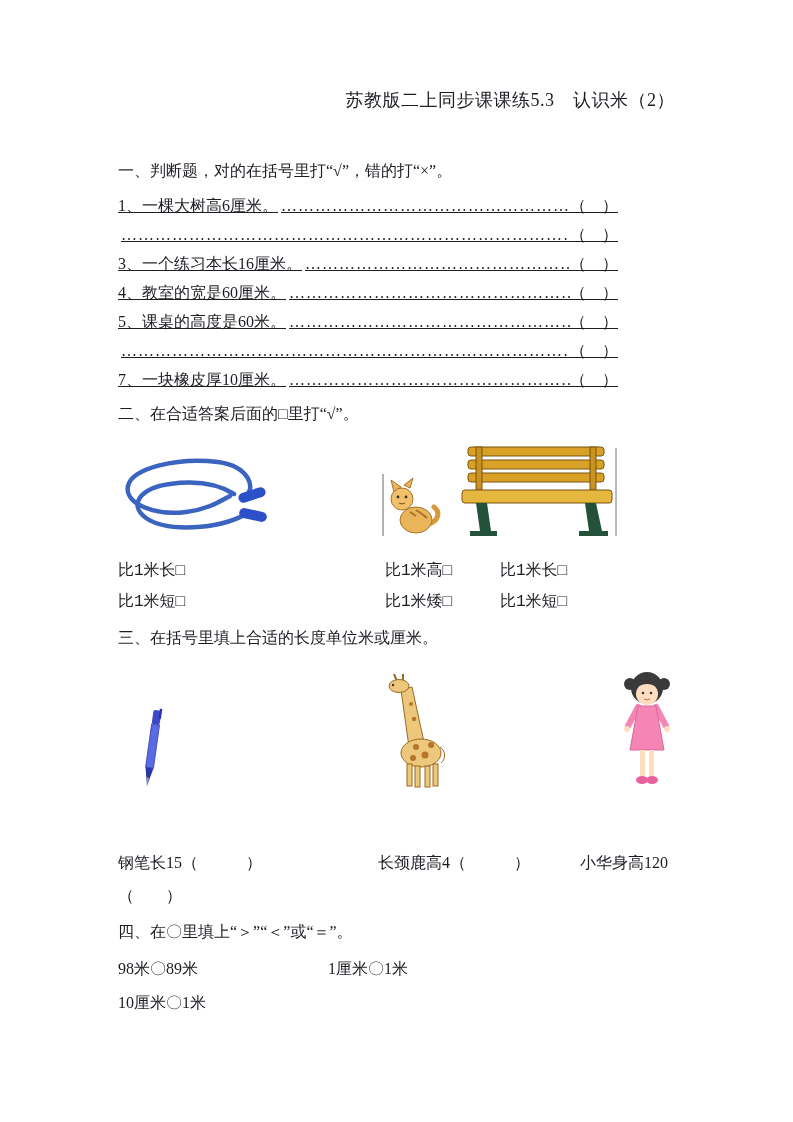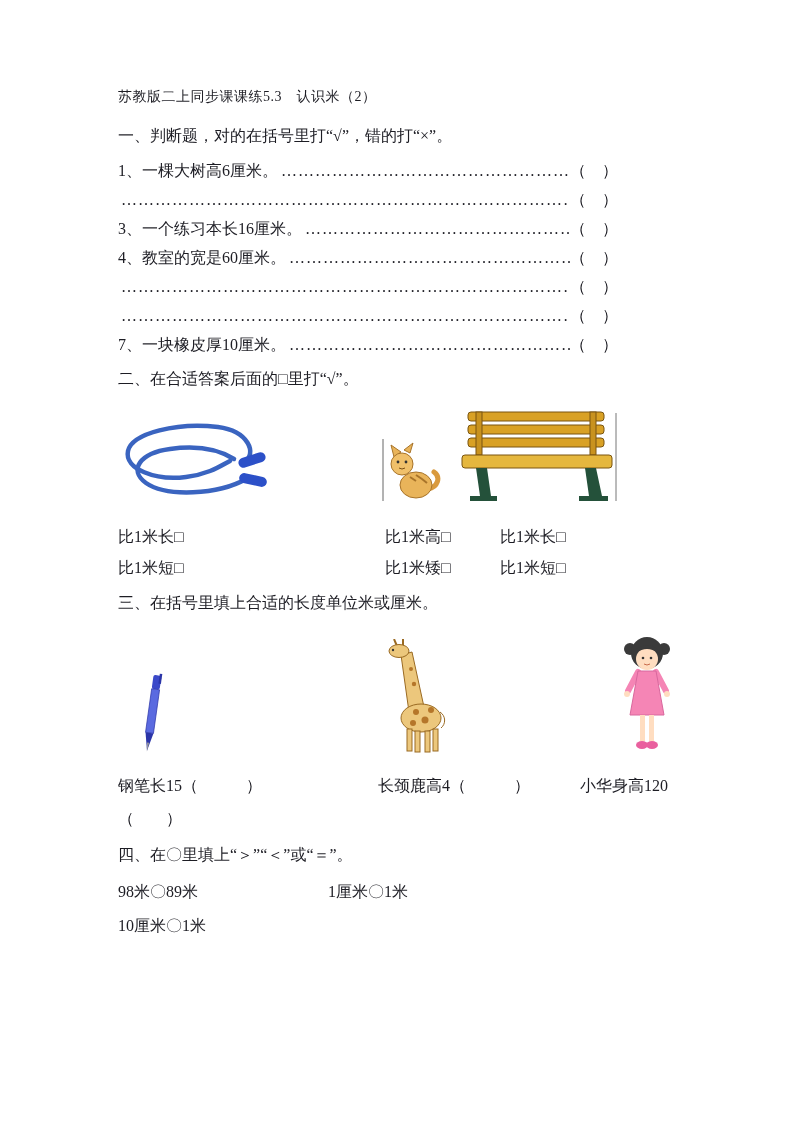--- a/index.html
+++ b/index.html
@@ -2,39 +2,39 @@
 <html><head>
 <meta charset="utf-8">
 <style>
   html,body{margin:0;padding:0;background:#ffffff;}
   body{
     width:793px;height:1122px;overflow:hidden;
     font-family:"Liberation Serif","DejaVu Serif",serif;
     color:#1d1d24;font-size:16px;
   }
   .page{box-sizing:border-box;width:793px;height:1122px;padding:88px 118px 0 118px;}
-  .doc-title{text-align:left;font-size:14px;letter-spacing:.5px;margin-bottom:18px;}
+  .doc-title{text-align:right;font-size:18px;letter-spacing:.5px;margin-bottom:47px;}
   .sec-heading{font-weight:normal;line-height:24px;margin:8px 0 8px 0;}
   
-  .q-line{display:flex;align-items:flex-end;width:500px;line-height:29px;}
+  .q-line{display:flex;align-items:flex-end;width:500px;line-height:29px;text-decoration:underline;}
   .q-text{white-space:nowrap;}
   .leader{flex:1;overflow:hidden;white-space:nowrap;letter-spacing:1px;padding:0 3px;}
   .bracket{white-space:nowrap;}
   
   .img-row{display:flex;align-items:flex-end;height:102px;margin:14px 0 4px 0;}
   .img-rope{margin-left:0;}
   .img-cat{margin-left:112px;}
   .img-bench{margin-left:14px;}
-  .opt-grid{display:grid;grid-template-columns:267px 115px 1fr;line-height:31px;margin-top:14px;}
+  .opt-grid{display:grid;grid-template-columns:267px 115px 1fr;line-height:31px;margin-top:14px;font-family:Liberation Mono, monospace;}
   
   .img-row3{position:relative;height:138px;margin-top:16px;}
   .img-pen{position:absolute;left:22px;top:42px;}
   .img-giraffe{position:absolute;left:265px;top:8px;}
   .img-girl{position:absolute;left:500px;top:4px;}
-  .ans-row{display:grid;grid-template-columns:260px 202px 1fr;line-height:33px;}
+  .ans-row{display:grid;grid-template-columns:260px 202px 1fr;margin-top:42px;line-height:33px;}
   .ans-cont{line-height:33px;}
   
   .cmp-grid{display:grid;grid-template-columns:210px 1fr;line-height:33.5px;}
   .nowrap{white-space:nowrap;}
 </style>
 </head>
 <body>
 
 <div class="page">
 
@@ -55,20 +55,21 @@
     <span class="q-text">3、一个练习本长16厘米。</span>
     <span class="leader">……………………………………………………………………………………………………………………</span>
     <span class="bracket">（　）</span>
   </div>
   <div class="q-line">
     <span class="q-text">4、教室的宽是60厘米。</span>
     <span class="leader">……………………………………………………………………………………………………………………</span>
     <span class="bracket">（　）</span>
   </div>
   <div class="q-line">
+    <span class="q-text">5、课桌的高度是60米。</span>
     <span class="leader">……………………………………………………………………………………………………………………</span>
     <span class="bracket">（　）</span>
   </div>
   <div class="q-line">
     <span class="leader">……………………………………………………………………………………………………………………</span>
     <span class="bracket">（　）</span>
   </div>
   <div class="q-line">
     <span class="q-text">7、一块橡皮厚10厘米。</span>
     <span class="leader">……………………………………………………………………………………………………………………</span>

